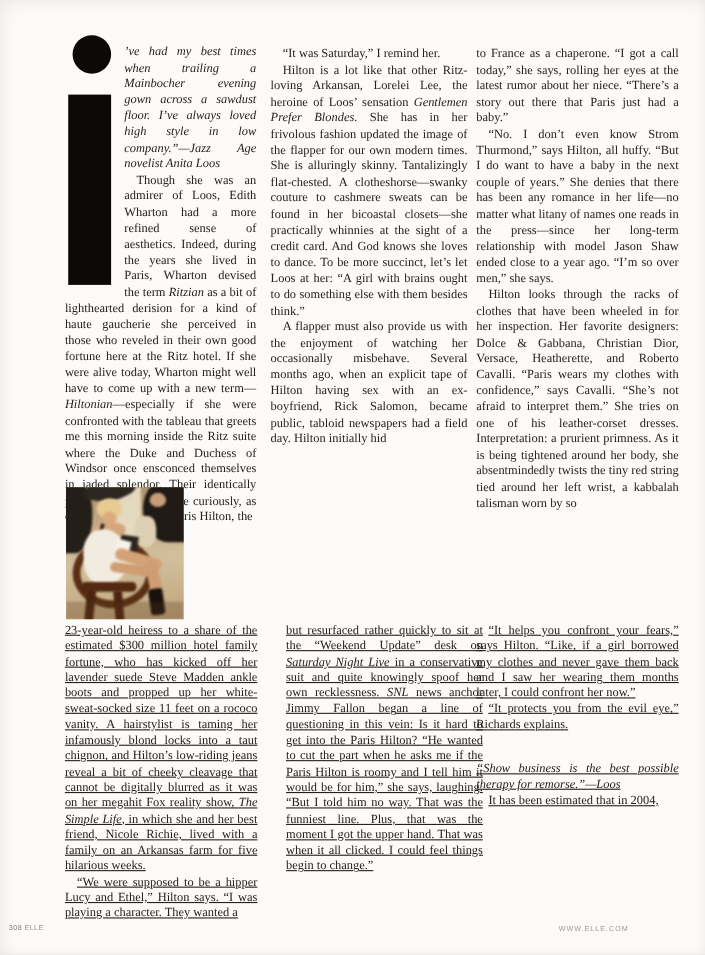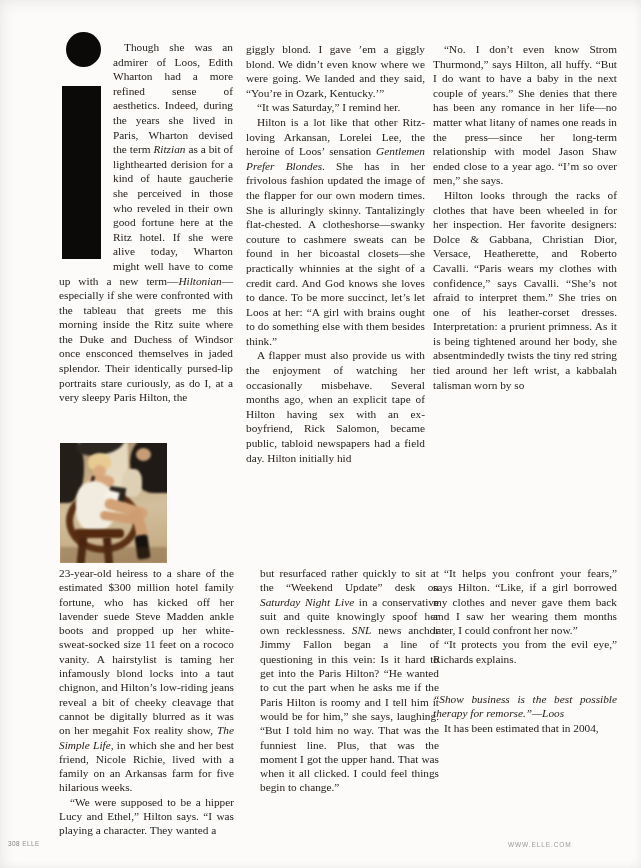--- a/index.html
+++ b/index.html
@@ -7,21 +7,21 @@
   .page {
     position:relative; width:641px; height:868px; margin:0 auto;
     background:#fcfbf9; overflow:hidden;
     box-shadow: inset 4px 4px 14px rgba(0,0,0,.06), inset -2px -2px 8px rgba(0,0,0,.03);
     font-family:"Liberation Serif", serif;
   }
   .col {
     position:absolute; color:#26211d;
     font-size:11.3px; line-height:14.6px; text-align:justify;
   }
-  .col.bottom { line-height:14.3px; }
+  .col.bottom { line-height:14.3px;text-decoration:underline; }
   .col p { text-align:justify; }
   .col p.ind { text-indent:11px; }
   .col p.gap { margin-top:26px; }
   .it { font-style:italic; }
   
   .dc-dot { position:absolute; left:66px; top:32px; width:35px; height:35px; border-radius:50%; background:#0b0a09; }
   .dc-stem { position:absolute; left:62px; top:86px; width:39px; height:173px; background:#0b0a09; }
   .dc-float { float:left; width:54px; height:219px; }
   .sr { position:absolute; width:1px; height:1px; overflow:hidden; clip:rect(0 0 0 0); }
   
@@ -83,29 +83,30 @@
 <body>
 
 <div class="page">
 
   <div class="dc-dot"></div>
   <div class="dc-stem"></div>
   <span class="sr">i</span>
 
   <div id="top-col1" class="col">
     <div class="dc-float"></div>
+  <p><span class="it">’ve had my best times when trailing a Mainbocher evening gown across a sawdust floor. I’ve always loved high style in low company.”—Jazz Age novelist Anita Loos</span></p>
       <p class="ind"><span>Though she was an admirer of Loos, Edith Wharton had a more refined sense of aesthetics. Indeed, during the years she lived in Paris, Wharton devised the term </span><span class="it">Ritzian</span><span> as a bit of lighthearted derision for a kind of haute gaucherie she perceived in those who reveled in their own good fortune here at the Ritz hotel. If she were alive today, Wharton might well have to come up with a new term—</span><span class="it">Hiltonian</span><span>—especially if she were confronted with the tableau that greets me this morning inside the Ritz suite where the Duke and Duchess of Windsor once ensconced themselves in jaded splendor. Their identically pursed-lip portraits stare curiously, as do I, at a very sleepy Paris Hilton, the</span></p>
     </div>
   <div id="top-col2" class="col">
-      <p><span>giggly blond. I gave ’em a giggly blond. We didn’t even know where we were going. We landed and they said, “You’re in Ozark, Kentucky.’”</span></p>
       <p class="ind"><span>“It was Saturday,” I remind her.</span></p>
       <p class="ind"><span>Hilton is a lot like that other Ritz-loving Arkansan, Lorelei Lee, the heroine of Loos’ sensation </span><span class="it">Gentlemen Prefer Blondes</span><span>. She has in her frivolous fashion updated the image of the flapper for our own modern times. She is alluringly skinny. Tantalizingly flat-chested. A clotheshorse—swanky couture to cashmere sweats can be found in her bicoastal closets—she practically whinnies at the sight of a credit card. And God knows she loves to dance. To be more succinct, let’s let Loos at her: “A girl with brains ought to do something else with them besides think.”</span></p>
       <p class="ind"><span>A flapper must also provide us with the enjoyment of watching her occasionally misbehave.  Several months ago, when an explicit tape of Hilton having sex with an ex-boyfriend, Rick Salomon, became public, tabloid newspapers had a field day.  Hilton initially hid</span></p>
     </div>
   <div id="top-col3" class="col">
+      <p><span>to France as a chaperone. “I got a call today,” she says, rolling her eyes at the latest rumor about her niece. “There’s a story out there that Paris just had a baby.”</span></p>
       <p class="ind"><span>“No. I don’t even know Strom Thurmond,” says Hilton, all huffy.  “But I do want to have a baby in the next couple of years.” She denies that there has been any romance in her life—no matter what litany of names one reads in the press—since her long-term relationship with model Jason Shaw ended close to a year ago. “I’m so over men,” she says.</span></p>
       <p class="ind"><span>Hilton looks through the racks of clothes that have been wheeled in for her inspection. Her favorite designers: Dolce &amp; Gabbana, Christian Dior, Versace, Heatherette, and Roberto Cavalli. “Paris wears my clothes with confidence,” says Cavalli. “She’s not afraid to interpret them.” She tries on one of his leather-corset dresses. Interpretation: a prurient primness. As it is being tightened around her body, she absentmindedly twists the tiny red string tied around her left wrist, a kabbalah talisman worn by so</span></p>
     </div>
 
   <div class="photo" title="Paris Hilton in a white dress seated in a round-back wooden chair backstage, stylists in dark clothing working around her">
     <div class="sh ph-curtain"></div>
     <div class="sh ph-fig-left"></div>
     <div class="sh ph-arm"></div>
     <div class="sh ph-fig-right"></div>
     <div class="sh ph-head-right"></div>

